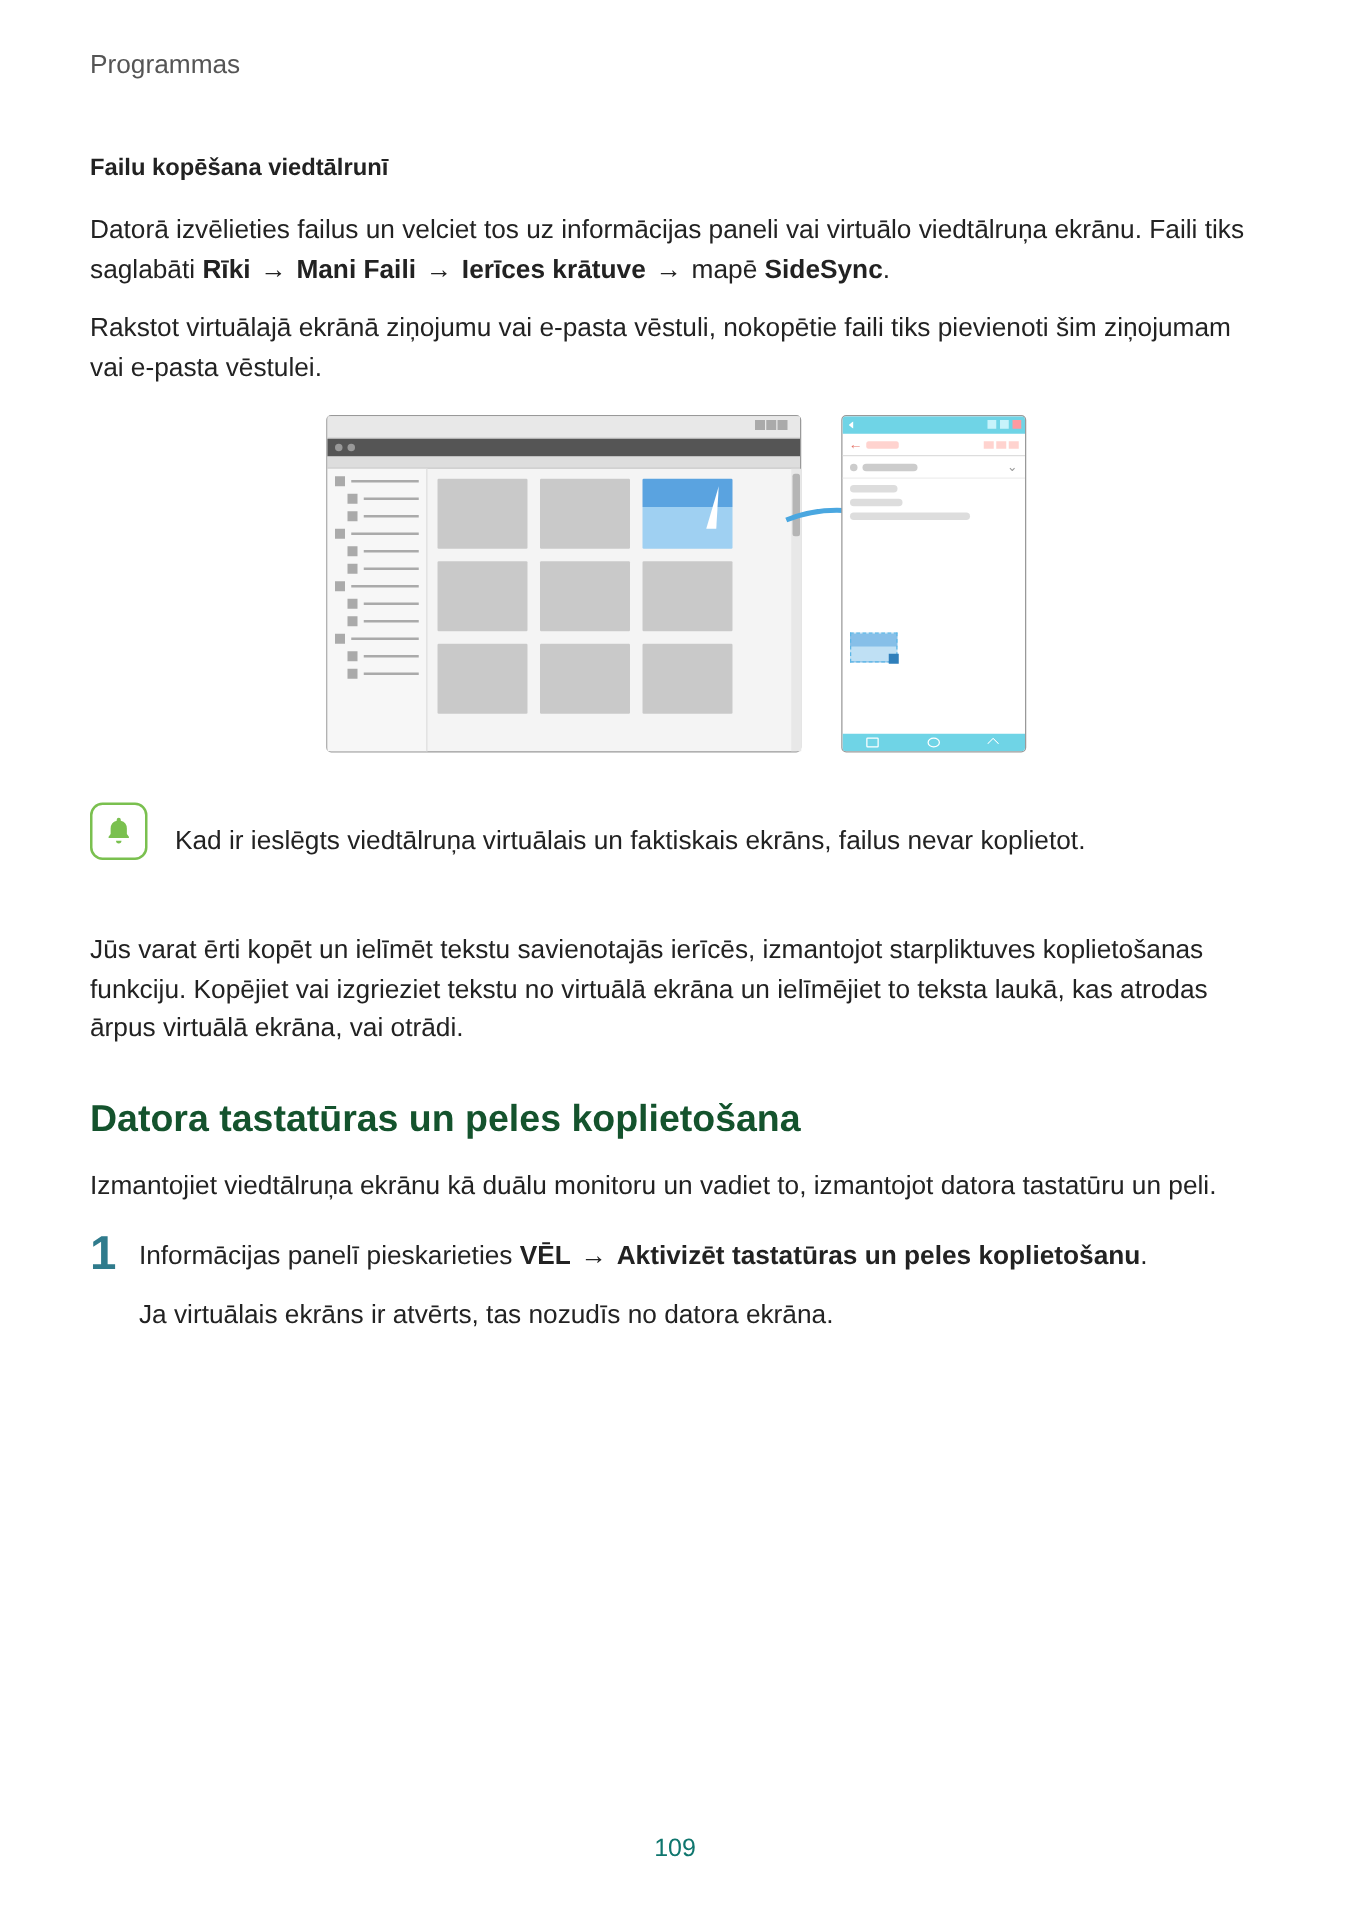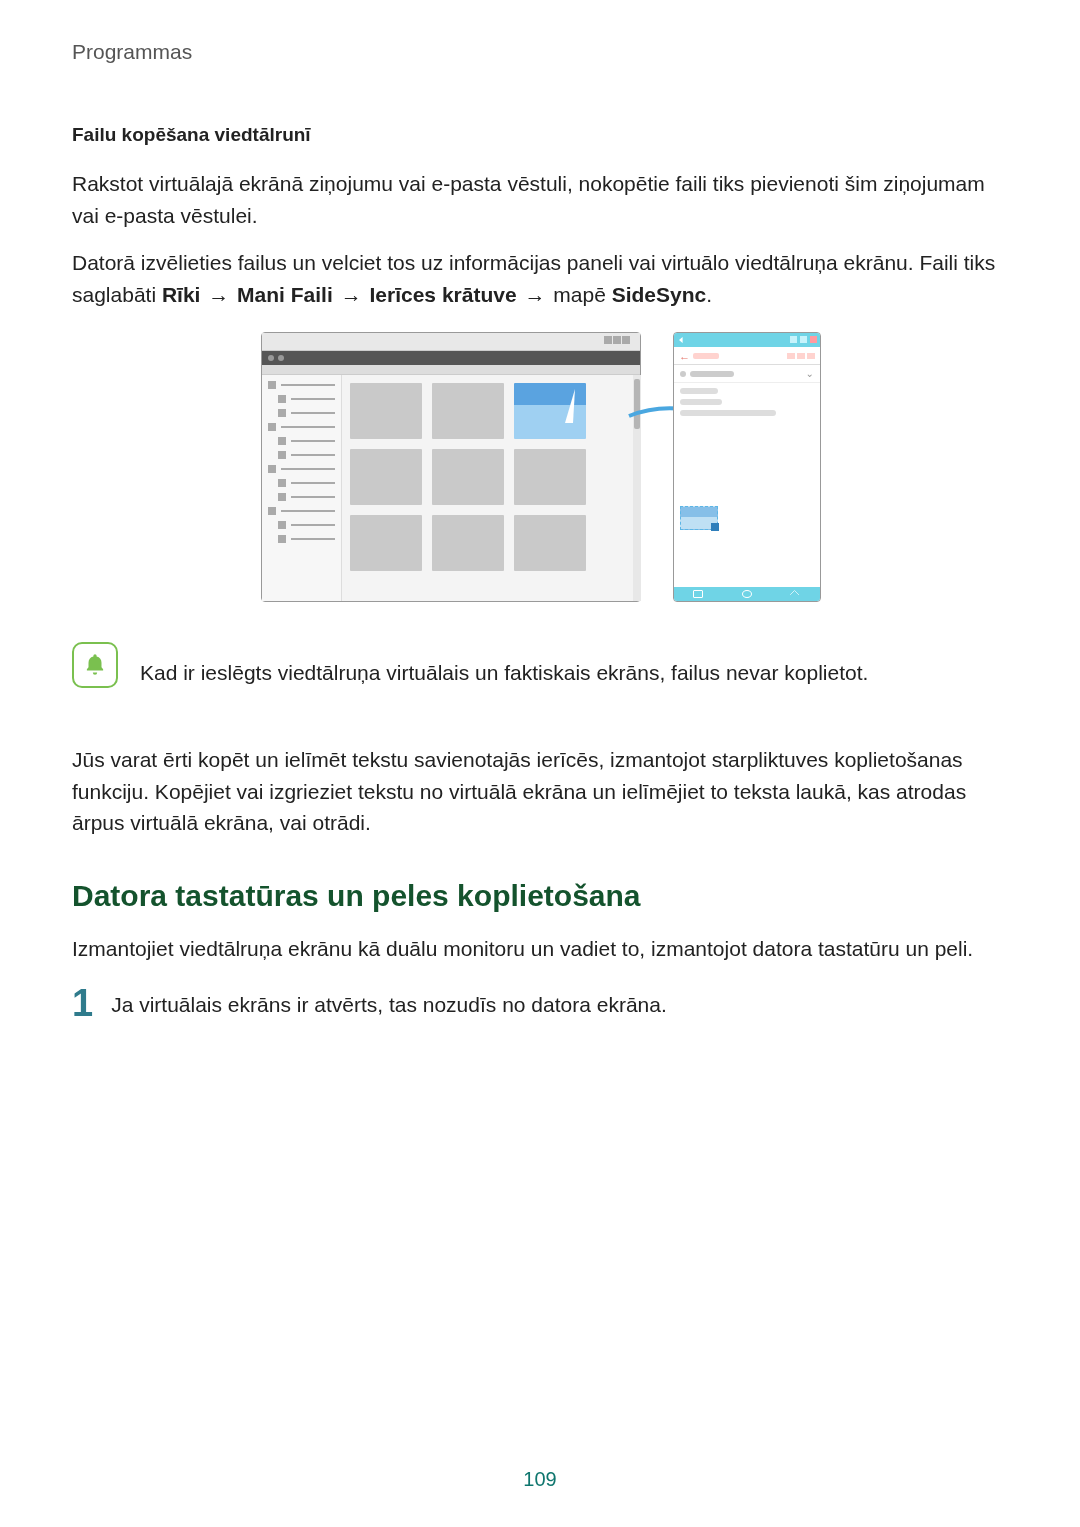--- a/index.html
+++ b/index.html
@@ -284,34 +284,34 @@
   }
 </style>
 </head>
 <body>
 
 <div class="page">
   <div class="header-text">Programmas</div>
 
   <div class="subhead">Failu kopēšana viedtālrunī</div>
 
-  <p class="body-text">Rakstot virtuālajā ekrānā ziņojumu vai e-pasta vēstuli, nokopētie faili tiks pievienoti šim ziņojumam vai e-pasta vēstulei.</p>
-
   <p class="body-text">
     <span>Datorā izvēlieties failus un velciet tos uz informācijas paneli vai virtuālo viedtālruņa ekrānu. Faili tiks saglabāti </span>
     <span class="bold">Rīki</span>
     <span class="arrow">→</span>
     <span class="bold">Mani Faili</span>
     <span class="arrow">→</span>
     <span class="bold">Ierīces krātuve</span>
     <span class="arrow">→</span>
     <span> mapē </span>
     <span class="bold">SideSync</span><span>.</span>
   </p>
 
+  <p class="body-text">Rakstot virtuālajā ekrānā ziņojumu vai e-pasta vēstuli, nokopētie faili tiks pievienoti šim ziņojumam vai e-pasta vēstulei.</p>
+
   <div class="illustration">
     <div class="win-left">
       <div class="win-title">
         <div class="tabs">
             <span></span>
             <span></span>
             <span></span>
           </div>
       </div>
       <div class="win-toolbar"></div>
@@ -439,18 +439,24 @@
   </div>
 
   <p class="body-text">Jūs varat ērti kopēt un ielīmēt tekstu savienotajās ierīcēs, izmantojot starpliktuves koplietošanas funkciju. Kopējiet vai izgrieziet tekstu no virtuālā ekrāna un ielīmējiet to teksta laukā, kas atrodas ārpus virtuālā ekrāna, vai otrādi.</p>
 
   <div class="section-title">Datora tastatūras un peles koplietošana</div>
   <p class="body-text">Izmantojiet viedtālruņa ekrānu kā duālu monitoru un vadiet to, izmantojot datora tastatūru un peli.</p>
 
   <div class="step">
     <div class="step-num">1</div>
     <div class="step-body">
+      <p>
+        <span>Informācijas panelī pieskarieties </span>
+        <span class="bold">VĒL</span>
+        <span class="arrow">→</span>
+        <span class="bold">Aktivizēt tastatūras un peles koplietošanu</span><span>.</span>
+      </p>
       <p>Ja virtuālais ekrāns ir atvērts, tas nozudīs no datora ekrāna.</p>
     </div>
   </div>
 </div>
 
 <div class="page-num">109</div>
 
 </body></html>

